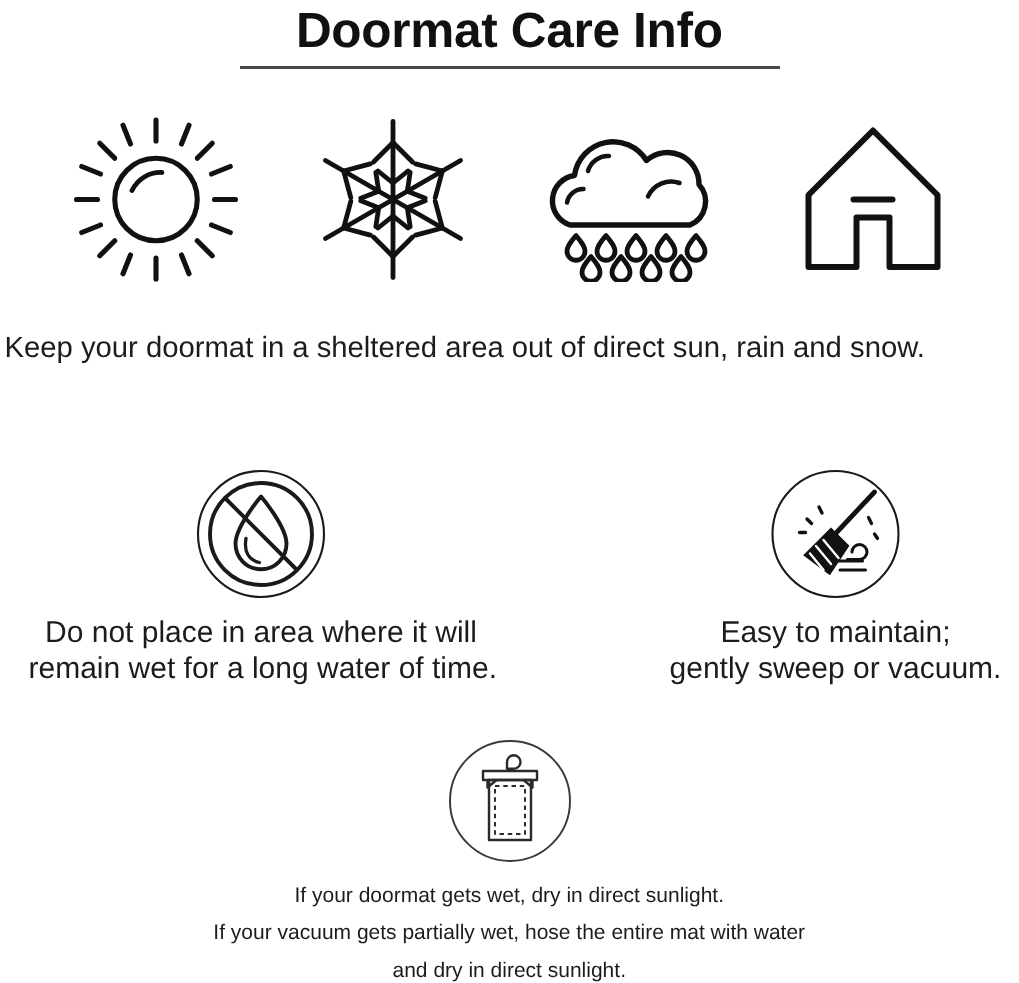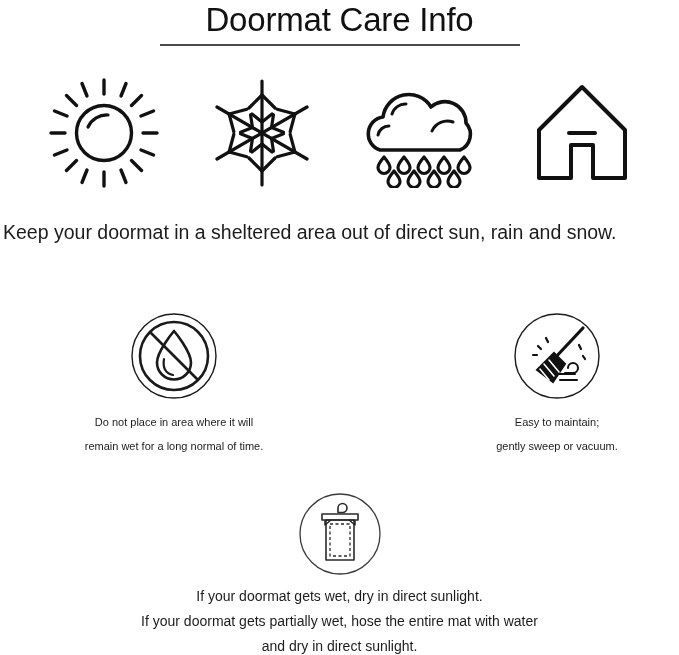--- a/index.html
+++ b/index.html
@@ -20,21 +20,21 @@
   
   .title-block {
     position: absolute;
     left: 0;
     top: 2px;
     width: 679px;
     text-align: center;
   }
   .title-text {
     font-family: "Liberation Sans", sans-serif;
-    font-weight: normal;
+    font-weight: bold;
     font-size: 33px;
     line-height: 36px;
     letter-spacing: -0.2px;
     color: #111111;
     display: block;
   }
   .title-rule {
     width: 360px;
     height: 2px;
     background: #4a4a4a;
@@ -101,21 +101,21 @@
     height: 92px;
     display: flex;
     align-items: center;
     justify-content: center;
   }
   .caption {
     margin-top: 8px;
   }
   .caption-line {
     display: block;
-    font-size: 11px;
+    font-size: 20px;
     line-height: 24px;
     color: #1c1c1c;
     white-space: nowrap;
   }
 
   
   .bottom {
     position: absolute;
     left: 0;
     top: 490px;
@@ -286,21 +286,21 @@
                      a17 17 0 0 0 34 0
                      C61 39 44 19 44 19 Z" stroke-width="2.6" stroke-linejoin="round"></path>
             <path d="M34 47 c-1.5 9 2 14.5 9 16" stroke-width="2.2" stroke-linecap="round"></path>
             <line x1="21" y1="21" x2="67" y2="67" stroke-width="2.6" stroke-linecap="round"></line>
           </g>
         </svg>
       </span>
     </div>
     <div class="caption">
       <span class="caption-line">Do not place in area where it will</span>
-      <span class="caption-line">remain wet for a long normal of time.</span>
+      <span class="caption-line">remain wet for a long water of time.</span>
     </div>
   </div>
 
   <div class="col col-right">
     <div class="badge-wrap">
       <span>
         <svg width="88" height="88" viewBox="0 0 88 88">
           <circle cx="44" cy="44" r="42" fill="none" stroke="#1a1a1a" stroke-width="1.4"></circle>
           <g stroke="#111111" stroke-linecap="round">
             <line x1="70" y1="16" x2="40" y2="48" stroke-width="3.2"></line>
@@ -345,16 +345,16 @@
           <path d="M27 28 L27 33 L33 28"></path>
           <path d="M57 28 L57 33 L51 28"></path>
           <path d="M28 28 L56 28 L56 68 L28 68 Z"></path>
           <path d="M32 32 L52 32 L52 64 L32 64 Z" stroke-dasharray="3 2.5" stroke-width="1.3"></path>
         </g>
       </svg>
     </span>
   </div>
   <div class="bottom-caption">
     <span class="bottom-line">If your doormat gets wet, dry in direct sunlight.</span>
-    <span class="bottom-line">If your doormat gets partially wet, hose the entire mat with water</span>
+    <span class="bottom-line">If your vacuum gets partially wet, hose the entire mat with water</span>
     <span class="bottom-line">and dry in direct sunlight.</span>
   </div>
 </div>
 
 </body></html>

